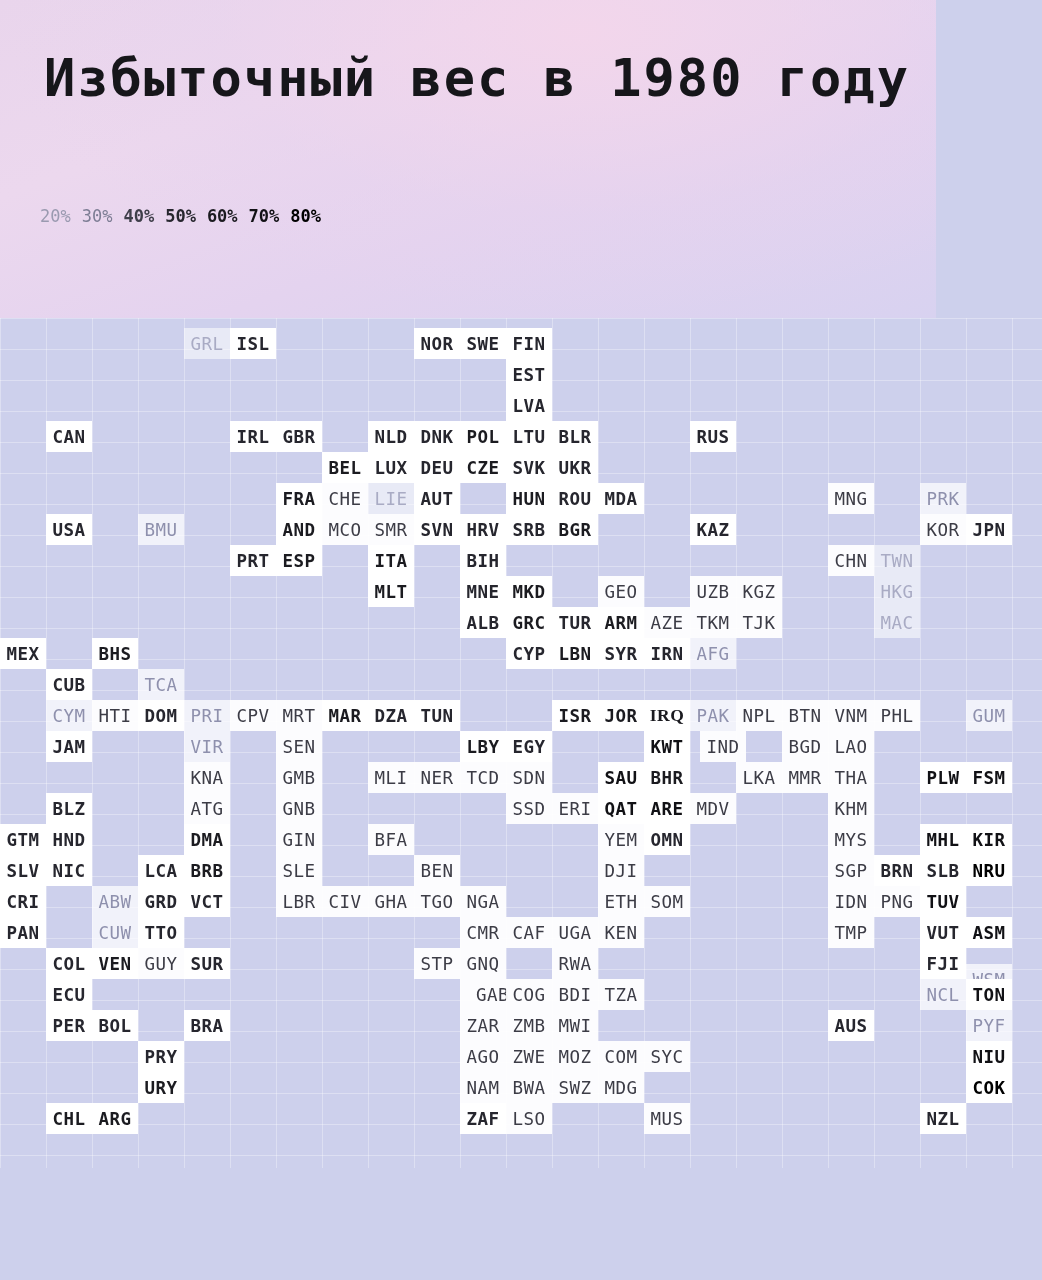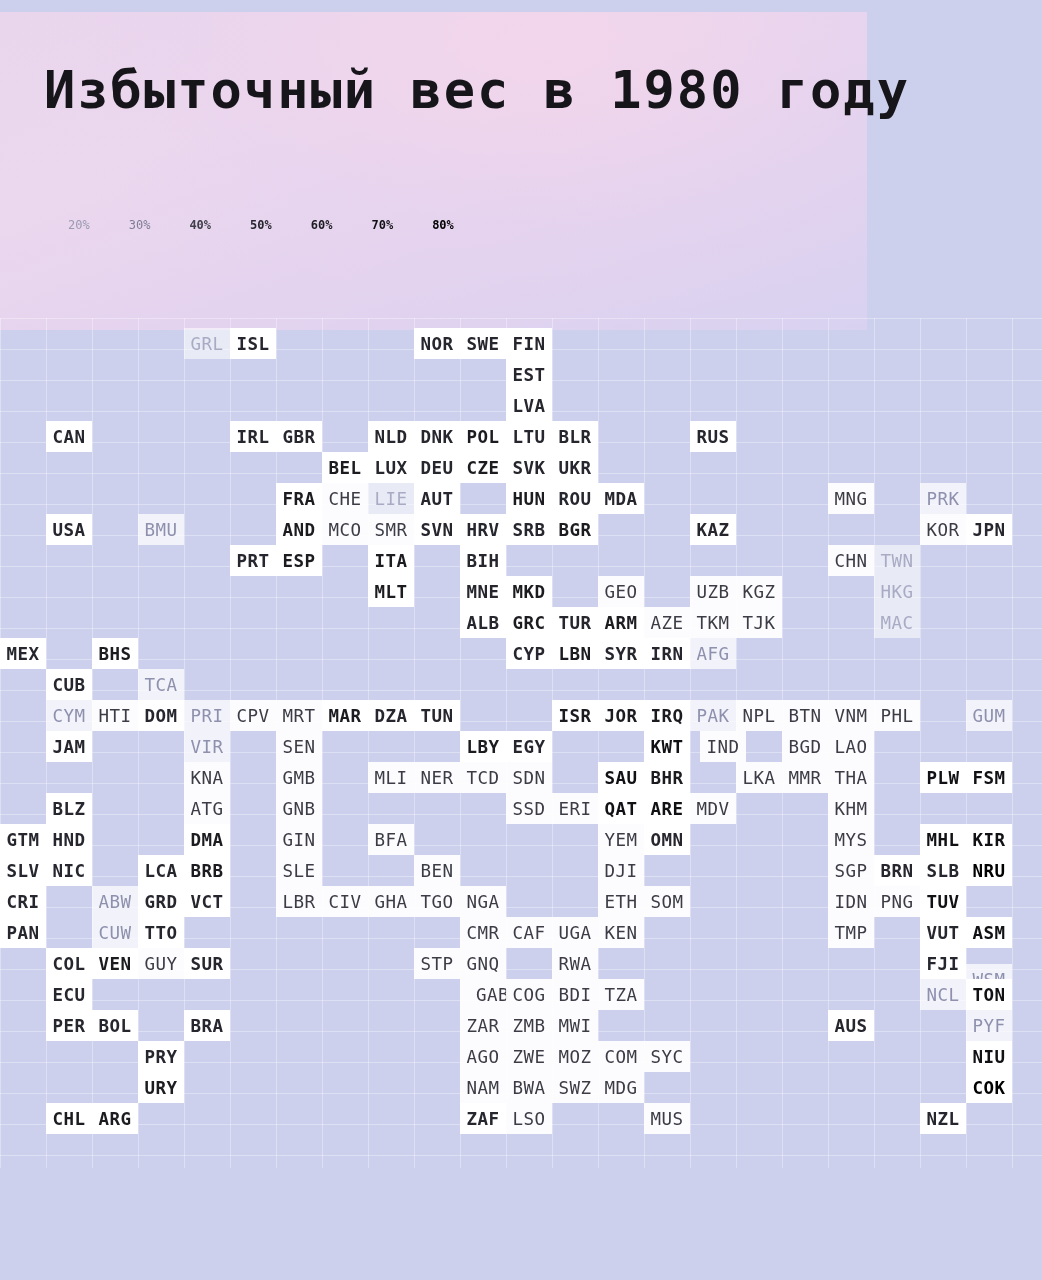--- a/index.html
+++ b/index.html
@@ -7,21 +7,21 @@
   body {
     width:1042px; height:1280px;
     font-family:"DejaVu Sans Mono", monospace;
     background:#cdd0ec;
     overflow:hidden;
     position:relative;
   }
 
   
   #header {
-    position:absolute; left:0; top:12px; width:867px; height:318px;
+    position:absolute; left:0; top:0; width:936px; height:318px;
     background:linear-gradient(160deg,#e9d5ec 0%, #ecd8ee 30%, #e4d3ef 60%, #d8d2f0 100%);
   }
   #header:before{
     content:"";position:absolute;inset:0;
     background:radial-gradient(ellipse at 62% 10%, rgba(243,214,235,0.95) 0%, rgba(232,211,238,0.4) 45%, rgba(0,0,0,0) 70%);
   }
   #title {
     position:absolute; left:44px; top:48px;
     font-size:52px; font-weight:bold; letter-spacing:2px;
     color:#16161a;
@@ -34,21 +34,21 @@
   }
   #note-text {
     position:absolute; left:685px; top:143px;
     font-size:15.5px; color:#2a2a30; line-height:1.45;
     white-space:pre-line;
   }
   #legend-scale {
     position:absolute; left:40px; top:206px;
     display:flex; gap:11px; align-items:baseline;
   }
-  #legend-scale span { font-size:12px; color:#1d1d22;margin-left:28px; }
+  #legend-scale span { font-size:17px; color:#1d1d22; }
 
   
   #map {
     position:absolute; left:0; top:318px; width:1042px; height:850px;
   }
   #gridlines { position:absolute; inset:0; }
   #gridlines .h { position:absolute; left:0; width:1042px; height:1px; background:rgba(255,255,255,0.33); }
   #gridlines .v { position:absolute; top:0; height:850px; width:1px; background:rgba(255,255,255,0.33); }
 
   .cell {
@@ -220,21 +220,21 @@
     <div class="cell w40" style="left: 92px; top: 382px;">HTI</div>
     <div class="cell w50" style="left: 138px; top: 382px;">DOM</div>
     <div class="cell w30" style="left: 184px; top: 382px;">PRI</div>
     <div class="cell w40" style="left: 230px; top: 382px;">CPV</div>
     <div class="cell w40" style="left: 276px; top: 382px;">MRT</div>
     <div class="cell w60" style="left: 322px; top: 382px;">MAR</div>
     <div class="cell w50" style="left: 368px; top: 382px;">DZA</div>
     <div class="cell w50" style="left: 414px; top: 382px;">TUN</div>
     <div class="cell w60" style="left: 552px; top: 382px;">ISR</div>
     <div class="cell w60" style="left: 598px; top: 382px;">JOR</div>
-    <div class="cell w60" style="left: 644px; top: 382px;">IRQ</div>
+    <div class="cell w60" style="left: 644px; top: 382px; font-family: Liberation Serif, serif;">IRQ</div>
     <div class="cell w30" style="left: 690px; top: 382px;">PAK</div>
     <div class="cell w40" style="left: 736px; top: 382px;">NPL</div>
     <div class="cell w40" style="left: 782px; top: 382px;">BTN</div>
     <div class="cell w40" style="left: 828px; top: 382px;">VNM</div>
     <div class="cell w40" style="left: 874px; top: 382px;">PHL</div>
     <div class="cell w30" style="left: 966px; top: 382px;">GUM</div>
     <div class="cell w50" style="left: 46px; top: 413px;">JAM</div>
     <div class="cell w30" style="left: 184px; top: 413px;">VIR</div>
     <div class="cell w40" style="left: 276px; top: 413px;">SEN</div>
     <div class="cell w60" style="left: 460px; top: 413px;">LBY</div>

